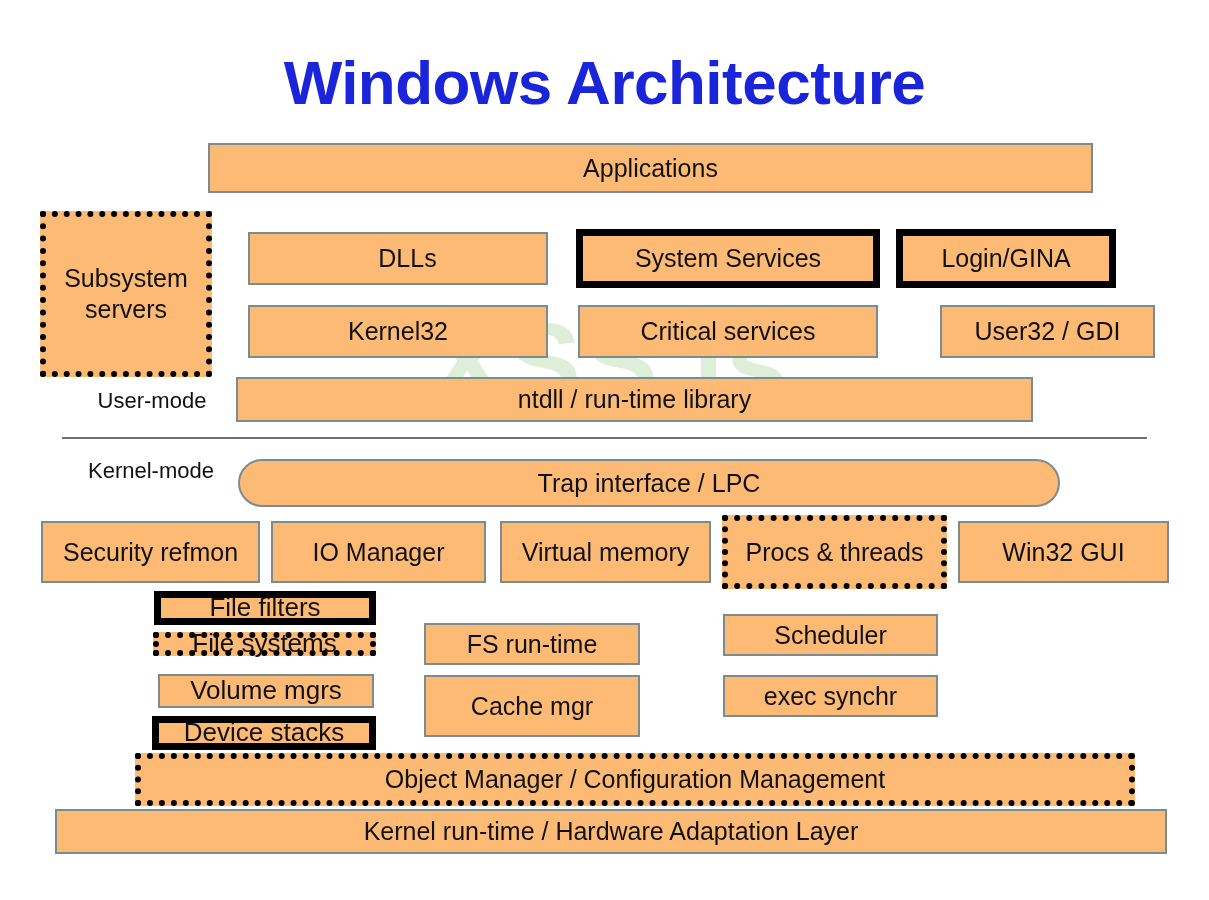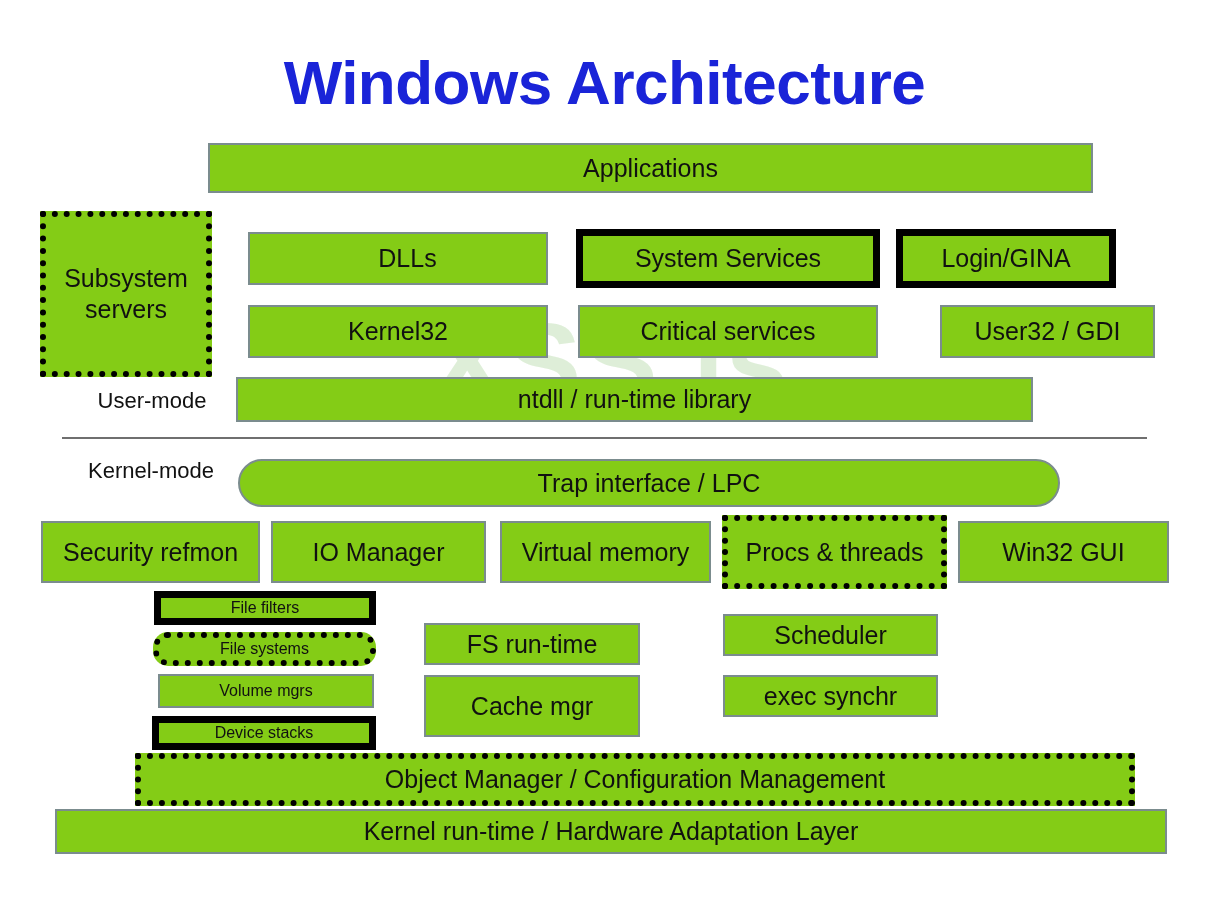--- a/index.html
+++ b/index.html
@@ -29,21 +29,21 @@
     font-weight: bold;
     color: #1a24d8;
     letter-spacing: -0.5px;
     line-height: 1;
     white-space: nowrap;
   }
 
   
   .box {
     position: absolute;
-    background: #84cc16;
+    background: #fdba74;
     box-sizing: border-box;
     display: flex;
     align-items: center;
     justify-content: center;
     text-align: center;
     color: #111111;
     font-size: 25px;
     line-height: 1.15;
     white-space: nowrap;
   }
@@ -52,21 +52,21 @@
   }
   .box.thick {
     border: 7px solid #000000;
   }
   .box.dotted {
     border: 6px dotted #000000;
   }
   .box.wrap {
     white-space: normal;
   }
-  .small { font-size: 16px; }
+  .small { font-size: 26px; }
 
   
   .modelabel {
     position: absolute;
     font-size: 22px;
     color: #111111;
     white-space: nowrap;
     text-align: center;
   }
 
@@ -136,21 +136,21 @@
   <div class="box thin" style="left:271px; top:521px; width:215px; height:62px;">IO Manager</div>
 
   <div class="box thin" style="left:500px; top:521px; width:211px; height:62px;">Virtual memory</div>
 
   <div class="box dotted" style="left:722px; top:515px; width:225px; height:74px;">Procs &amp; threads</div>
 
   <div class="box thin" style="left:958px; top:521px; width:211px; height:62px;">Win32 GUI</div>
 
   <div class="box thick small" style="left:154px; top:591px; width:222px; height:34px;">File filters</div>
 
-  <div class="box dotted small" style="left:153px; top:632px; width:223px; height:34px;border-radius:15px;">File systems</div>
+  <div class="box dotted small" style="left:153px; top:632px; width:223px; height:24px;">File systems</div>
 
   <div class="box thin small" style="left:158px; top:674px; width:216px; height:34px;">Volume mgrs</div>
 
   <div class="box thick small" style="left:152px; top:716px; width:224px; height:34px;">Device stacks</div>
 
   <div class="box thin" style="left:424px; top:623px; width:216px; height:42px;">FS run-time</div>
 
   <div class="box thin" style="left:424px; top:675px; width:216px; height:62px;">Cache mgr</div>
 
   <div class="box thin" style="left:723px; top:614px; width:215px; height:42px;">Scheduler</div>

